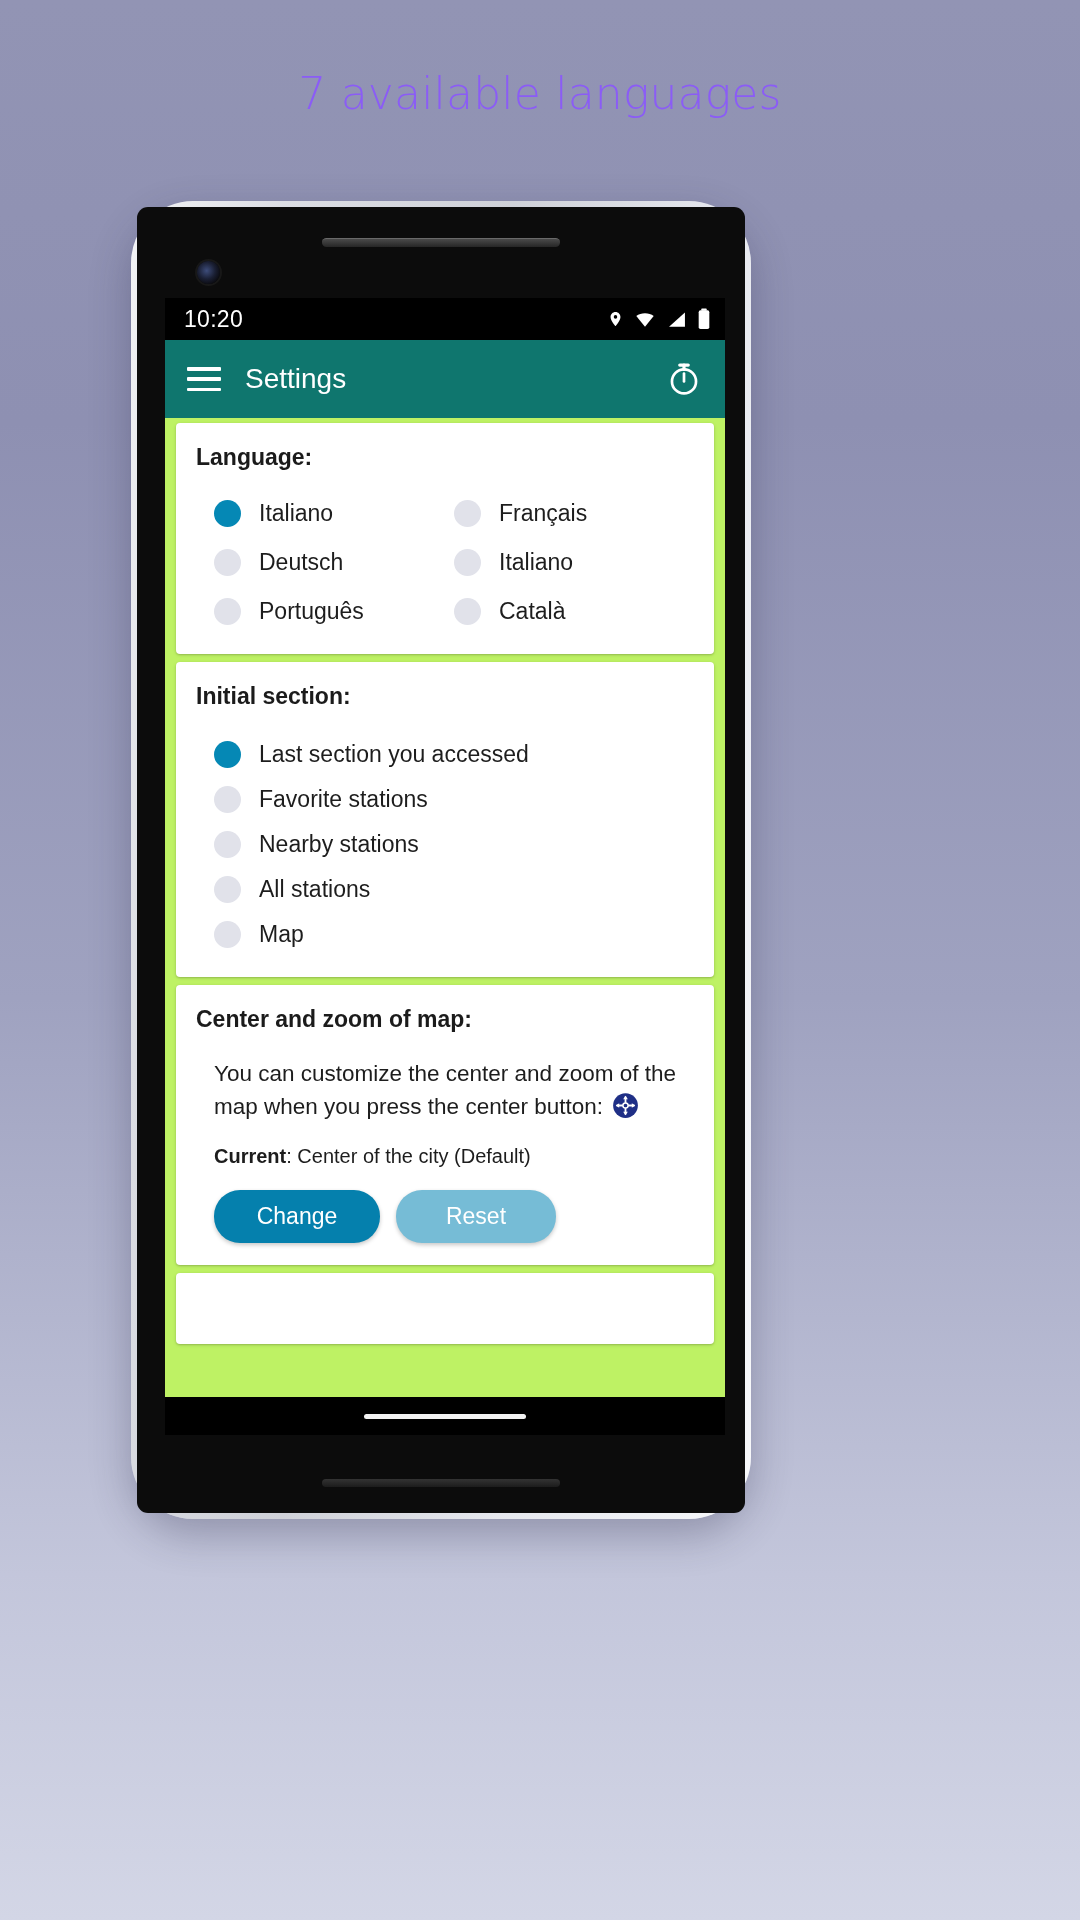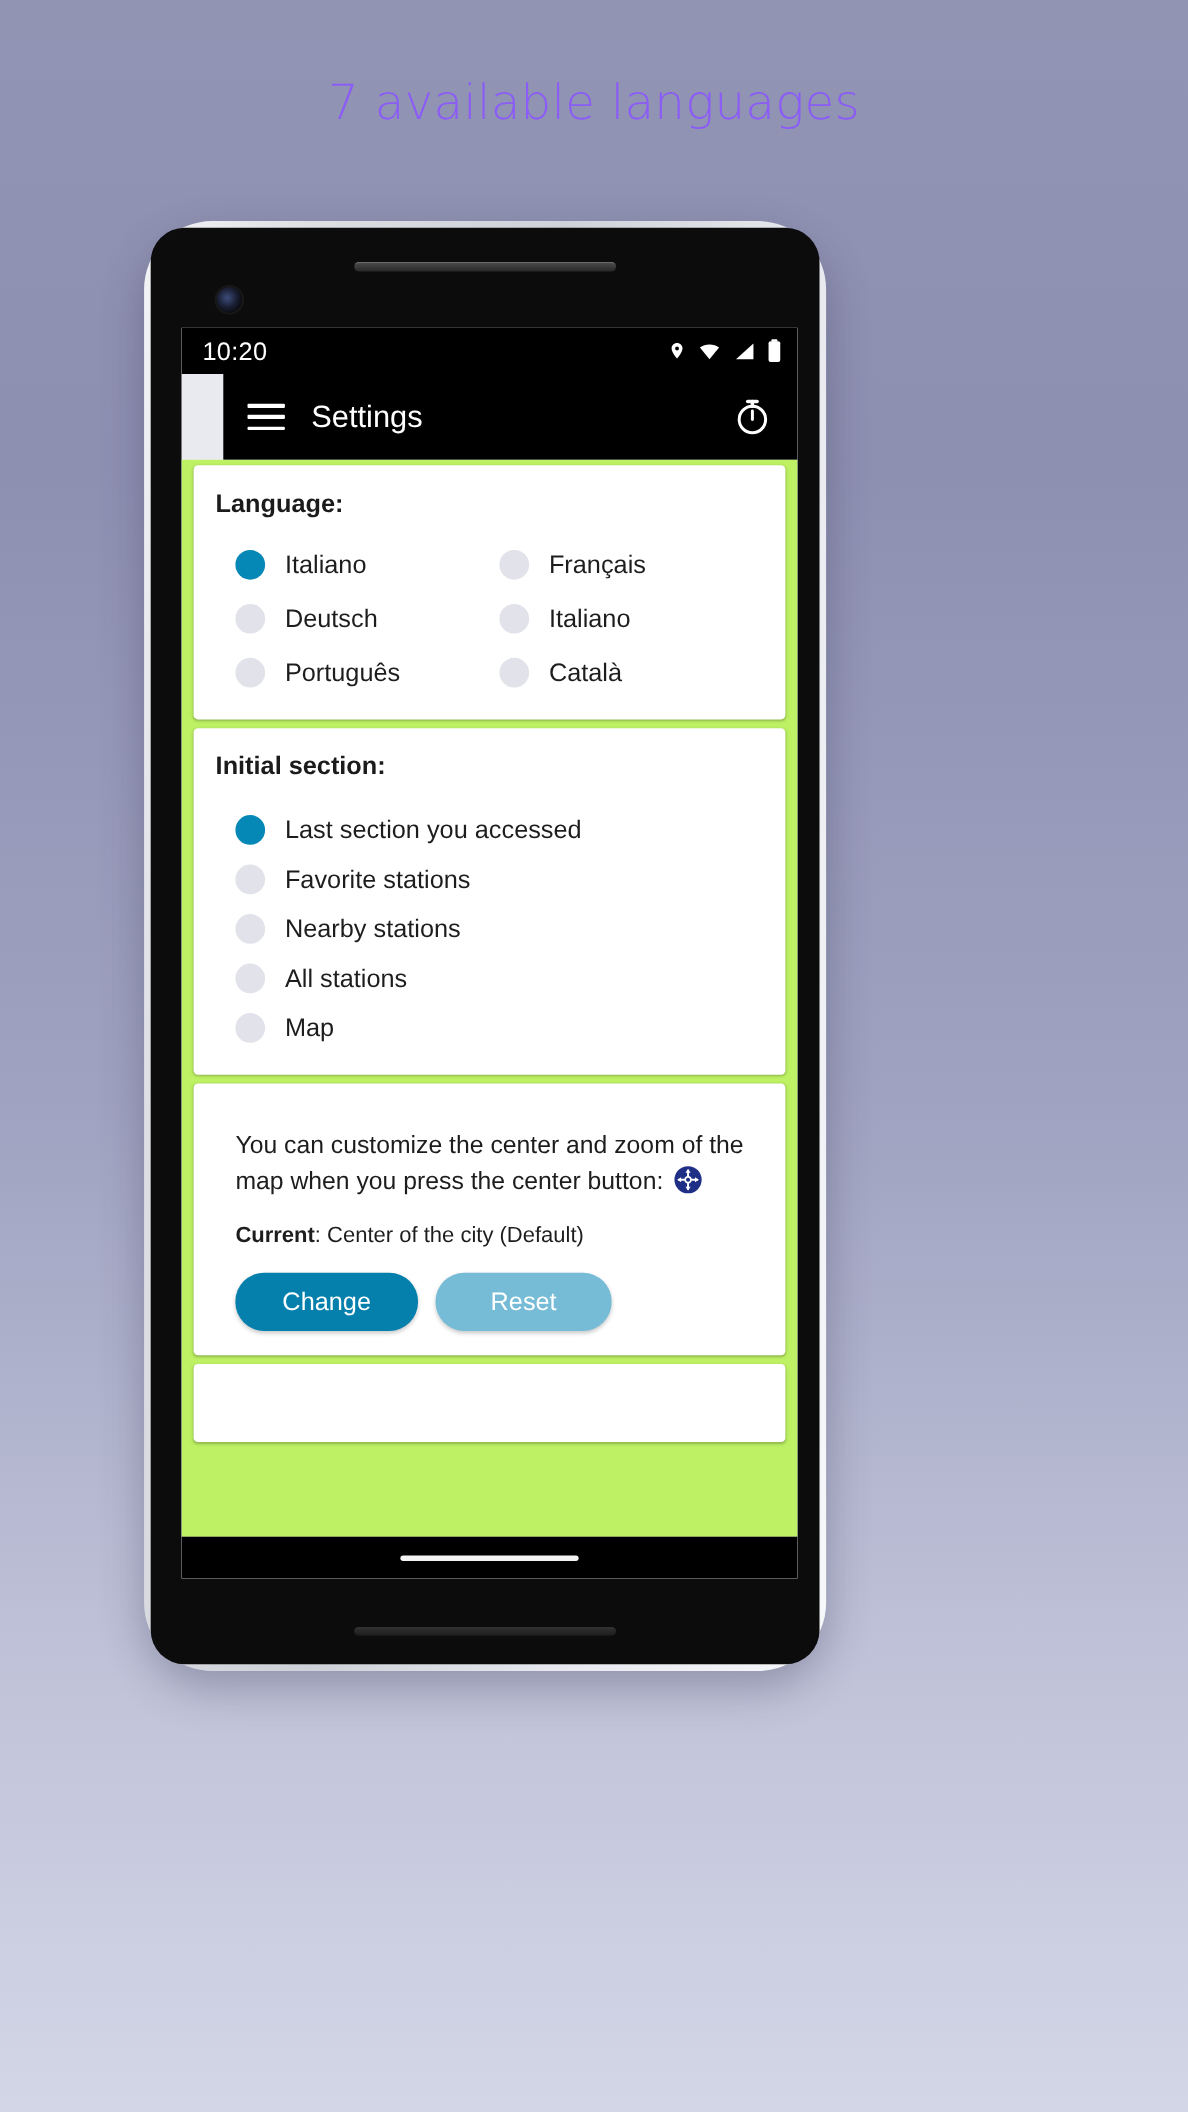--- a/index.html
+++ b/index.html
@@ -31,21 +31,21 @@
     position: absolute;
     left: 131px; top: 201px;
     width: 620px; height: 1318px;
     border-radius: 62px;
     background: linear-gradient(100deg,#f3f4f6 0%, #dcdee4 18%, #cfd1d8 45%, #e6e8ee 70%, #f7f8fa 100%);
     box-shadow: 0 16px 40px rgba(40,40,70,0.30);
     padding: 6px;
   }
   .phone-body {
     width: 100%; height: 100%;
-    border-radius: 31px;
+    border-radius: 11px;
     background: #0c0c0c;
     padding: 22px 21px 34px 21px;
     position: relative;
     overflow: hidden;
   }
   .earpiece {
     position: absolute; top: 31px; left: 50%;
     transform: translateX(-50%);
     width: 238px; height: 9px; border-radius: 5px;
     background: linear-gradient(180deg,#4a4a4a,#262626);
@@ -82,25 +82,24 @@
     padding: 0 14px 0 19px;
     color: #fff;
   }
   .status-time { font-size: 23px; font-weight: 500; letter-spacing: 0.3px; }
   .status-icons { display: flex; align-items: center; gap: 9px; }
   .status-icons svg { display: block; }
 
   
   .app-bar {
     height: 78px;
-    background: #000000;
+    background: #0f766e;
     display: flex; align-items: center;
     padding: 0 22px 0 22px;
     color: #fff;
-    margin-left: 38px;
   }
   .hamburger { width: 34px; height: 24px; display:flex; flex-direction:column; justify-content:space-between; cursor:pointer; }
   .hamburger span { display:block; height: 3.5px; background:#fff; border-radius:1px; }
   .app-title { font-size: 28px; margin-left: 24px; font-weight: 400; flex: 1; }
   .timer-icon { width: 38px; height: 38px; }
 
   
   .content {
     height: calc(100% - 42px - 78px - 38px);
     background: #bef264;
@@ -305,20 +304,21 @@
               <div class="radio-label">All stations</div>
             </div>
             <div class="radio-row">
               <div class="radio-dot"></div>
               <div class="radio-label">Map</div>
             </div>
           </div>
         </div>
 
         <div class="card">
+          <div class="card-title">Center and zoom of map:</div>
           <div class="map-para">
             <span>You can customize the center and zoom of the map when you press the center button:</span>
             <span class="center-btn-glyph">
               <svg width="27" height="27" viewBox="0 0 24 24">
                 <circle cx="12" cy="12" r="11" fill="#1f2f86"></circle>
                 <g stroke="#ffffff" stroke-width="1.6" stroke-linecap="round">
                   <line x1="12" y1="4.5" x2="12" y2="19.5"></line>
                   <line x1="4.5" y1="12" x2="19.5" y2="12"></line>
                 </g>
                 <polygon points="12,3.4 14.1,6.4 9.9,6.4" fill="#fff"></polygon>

